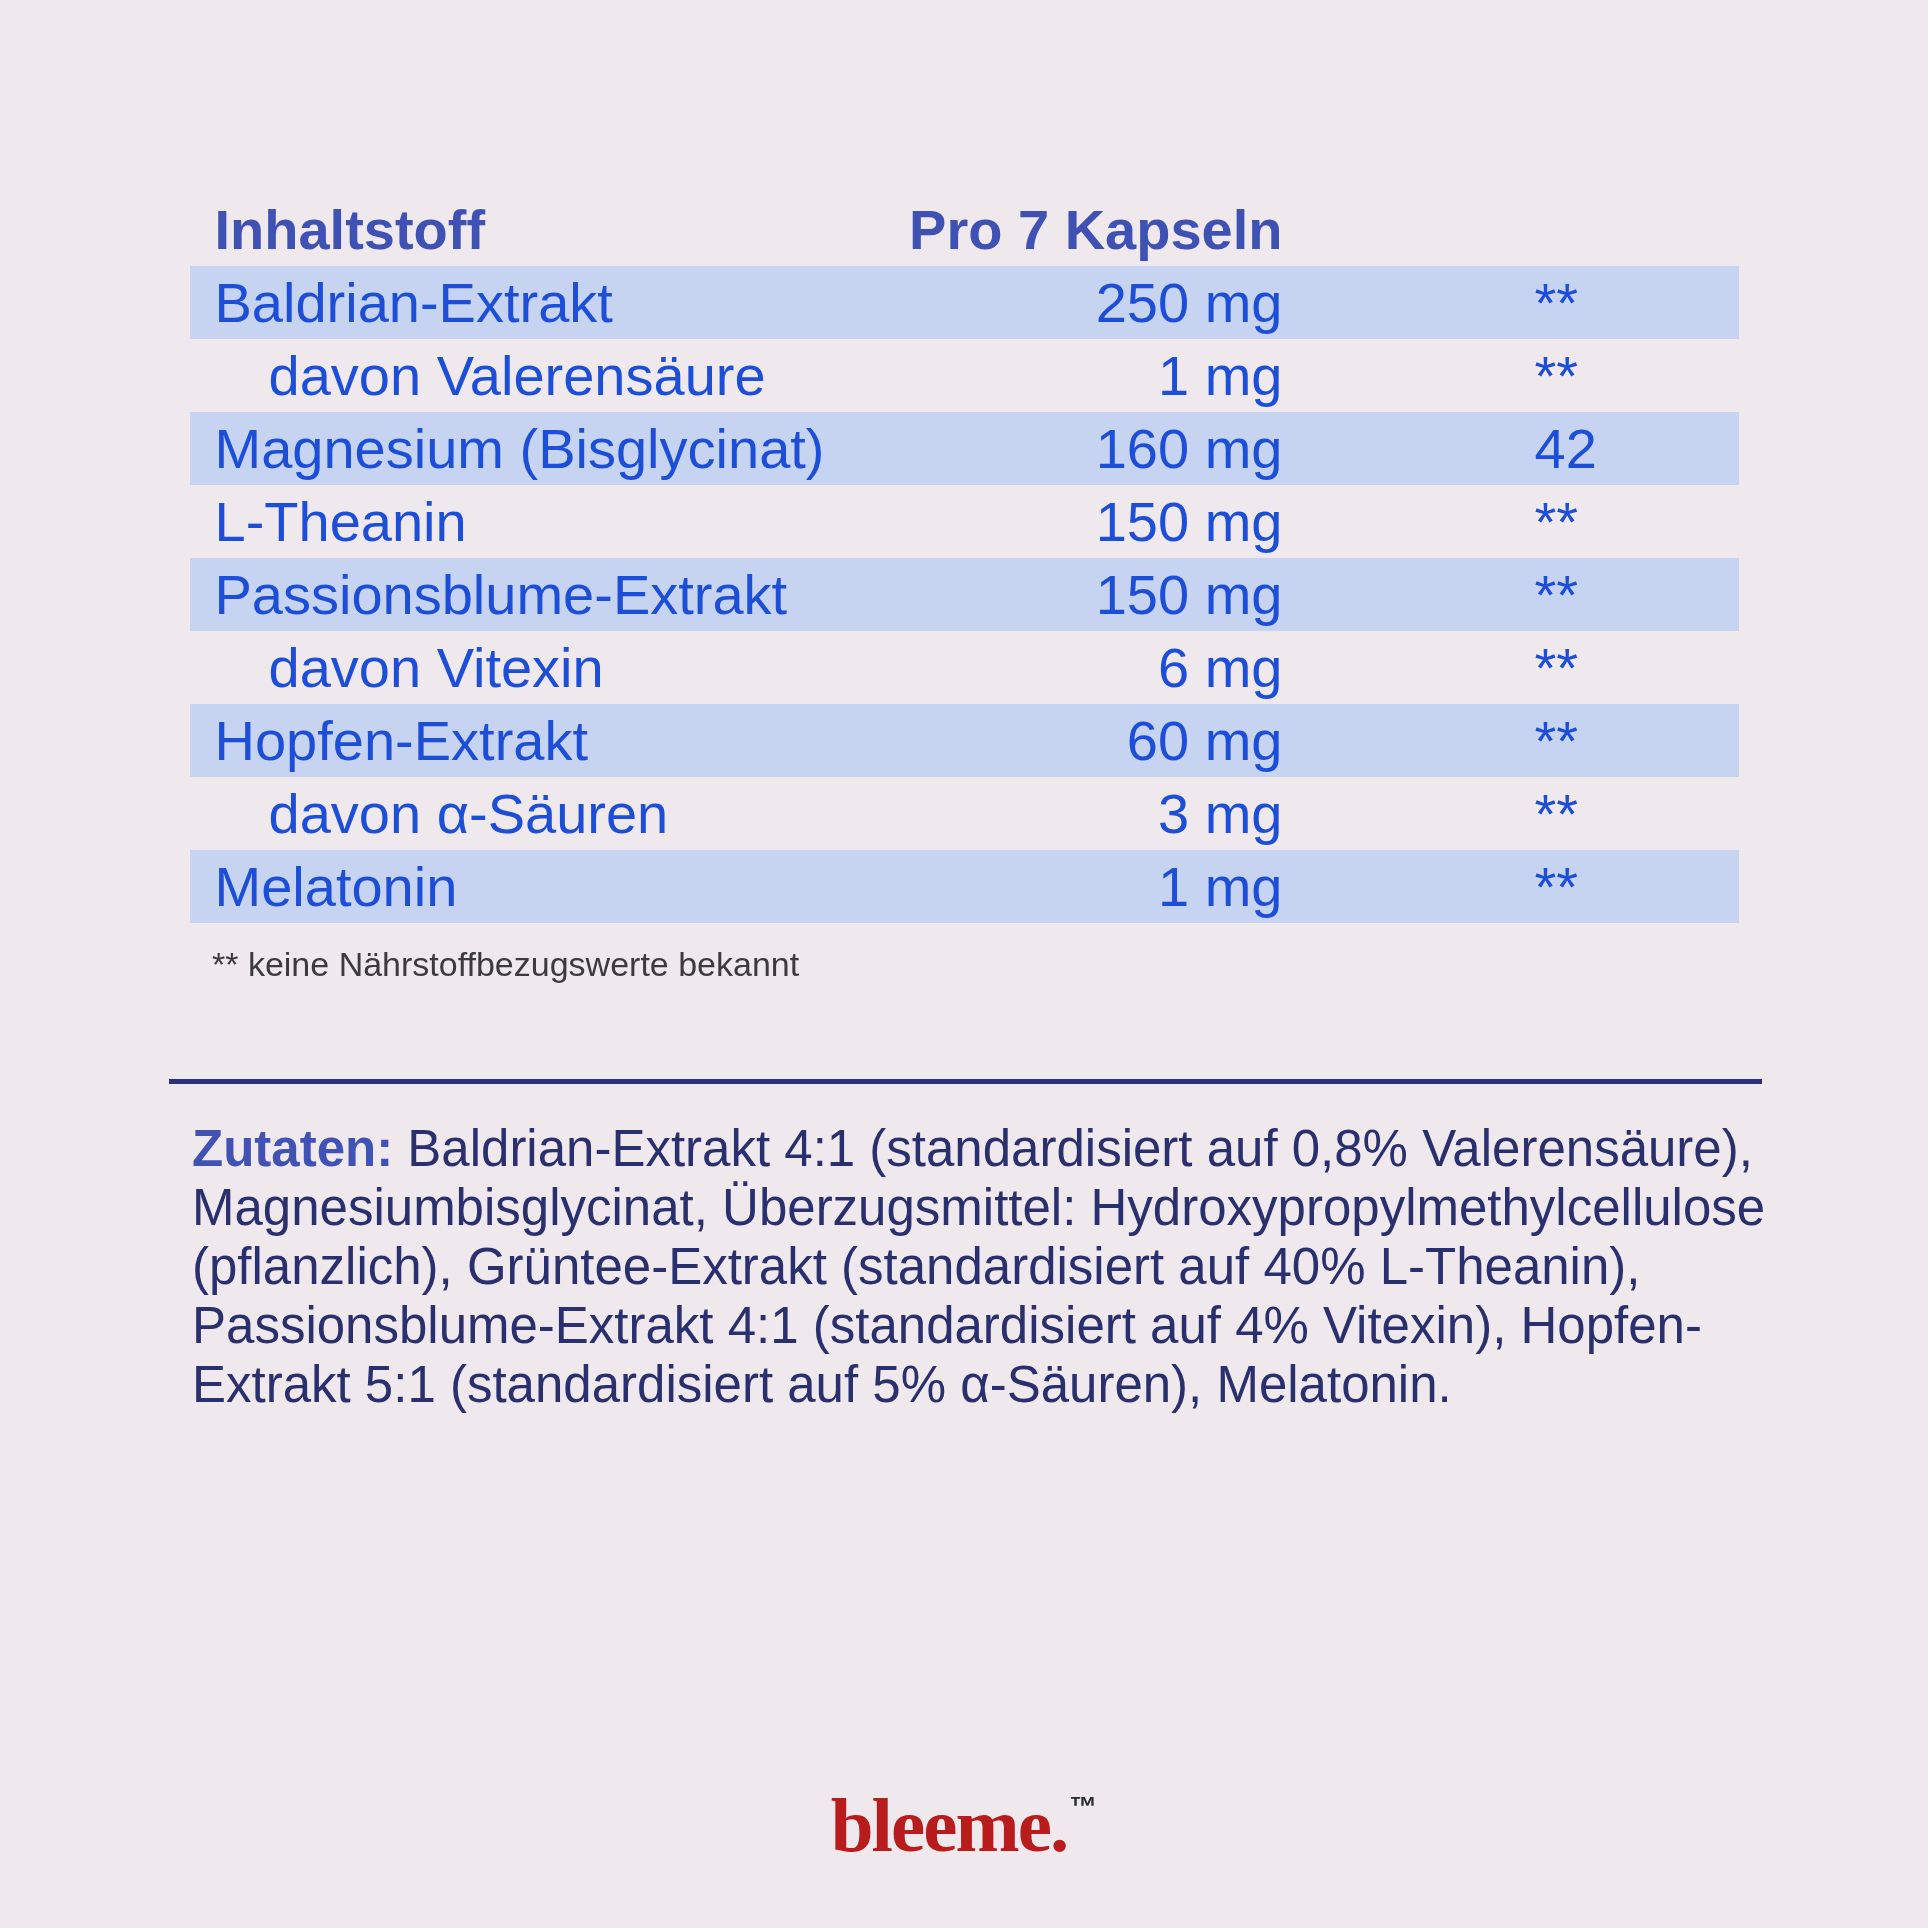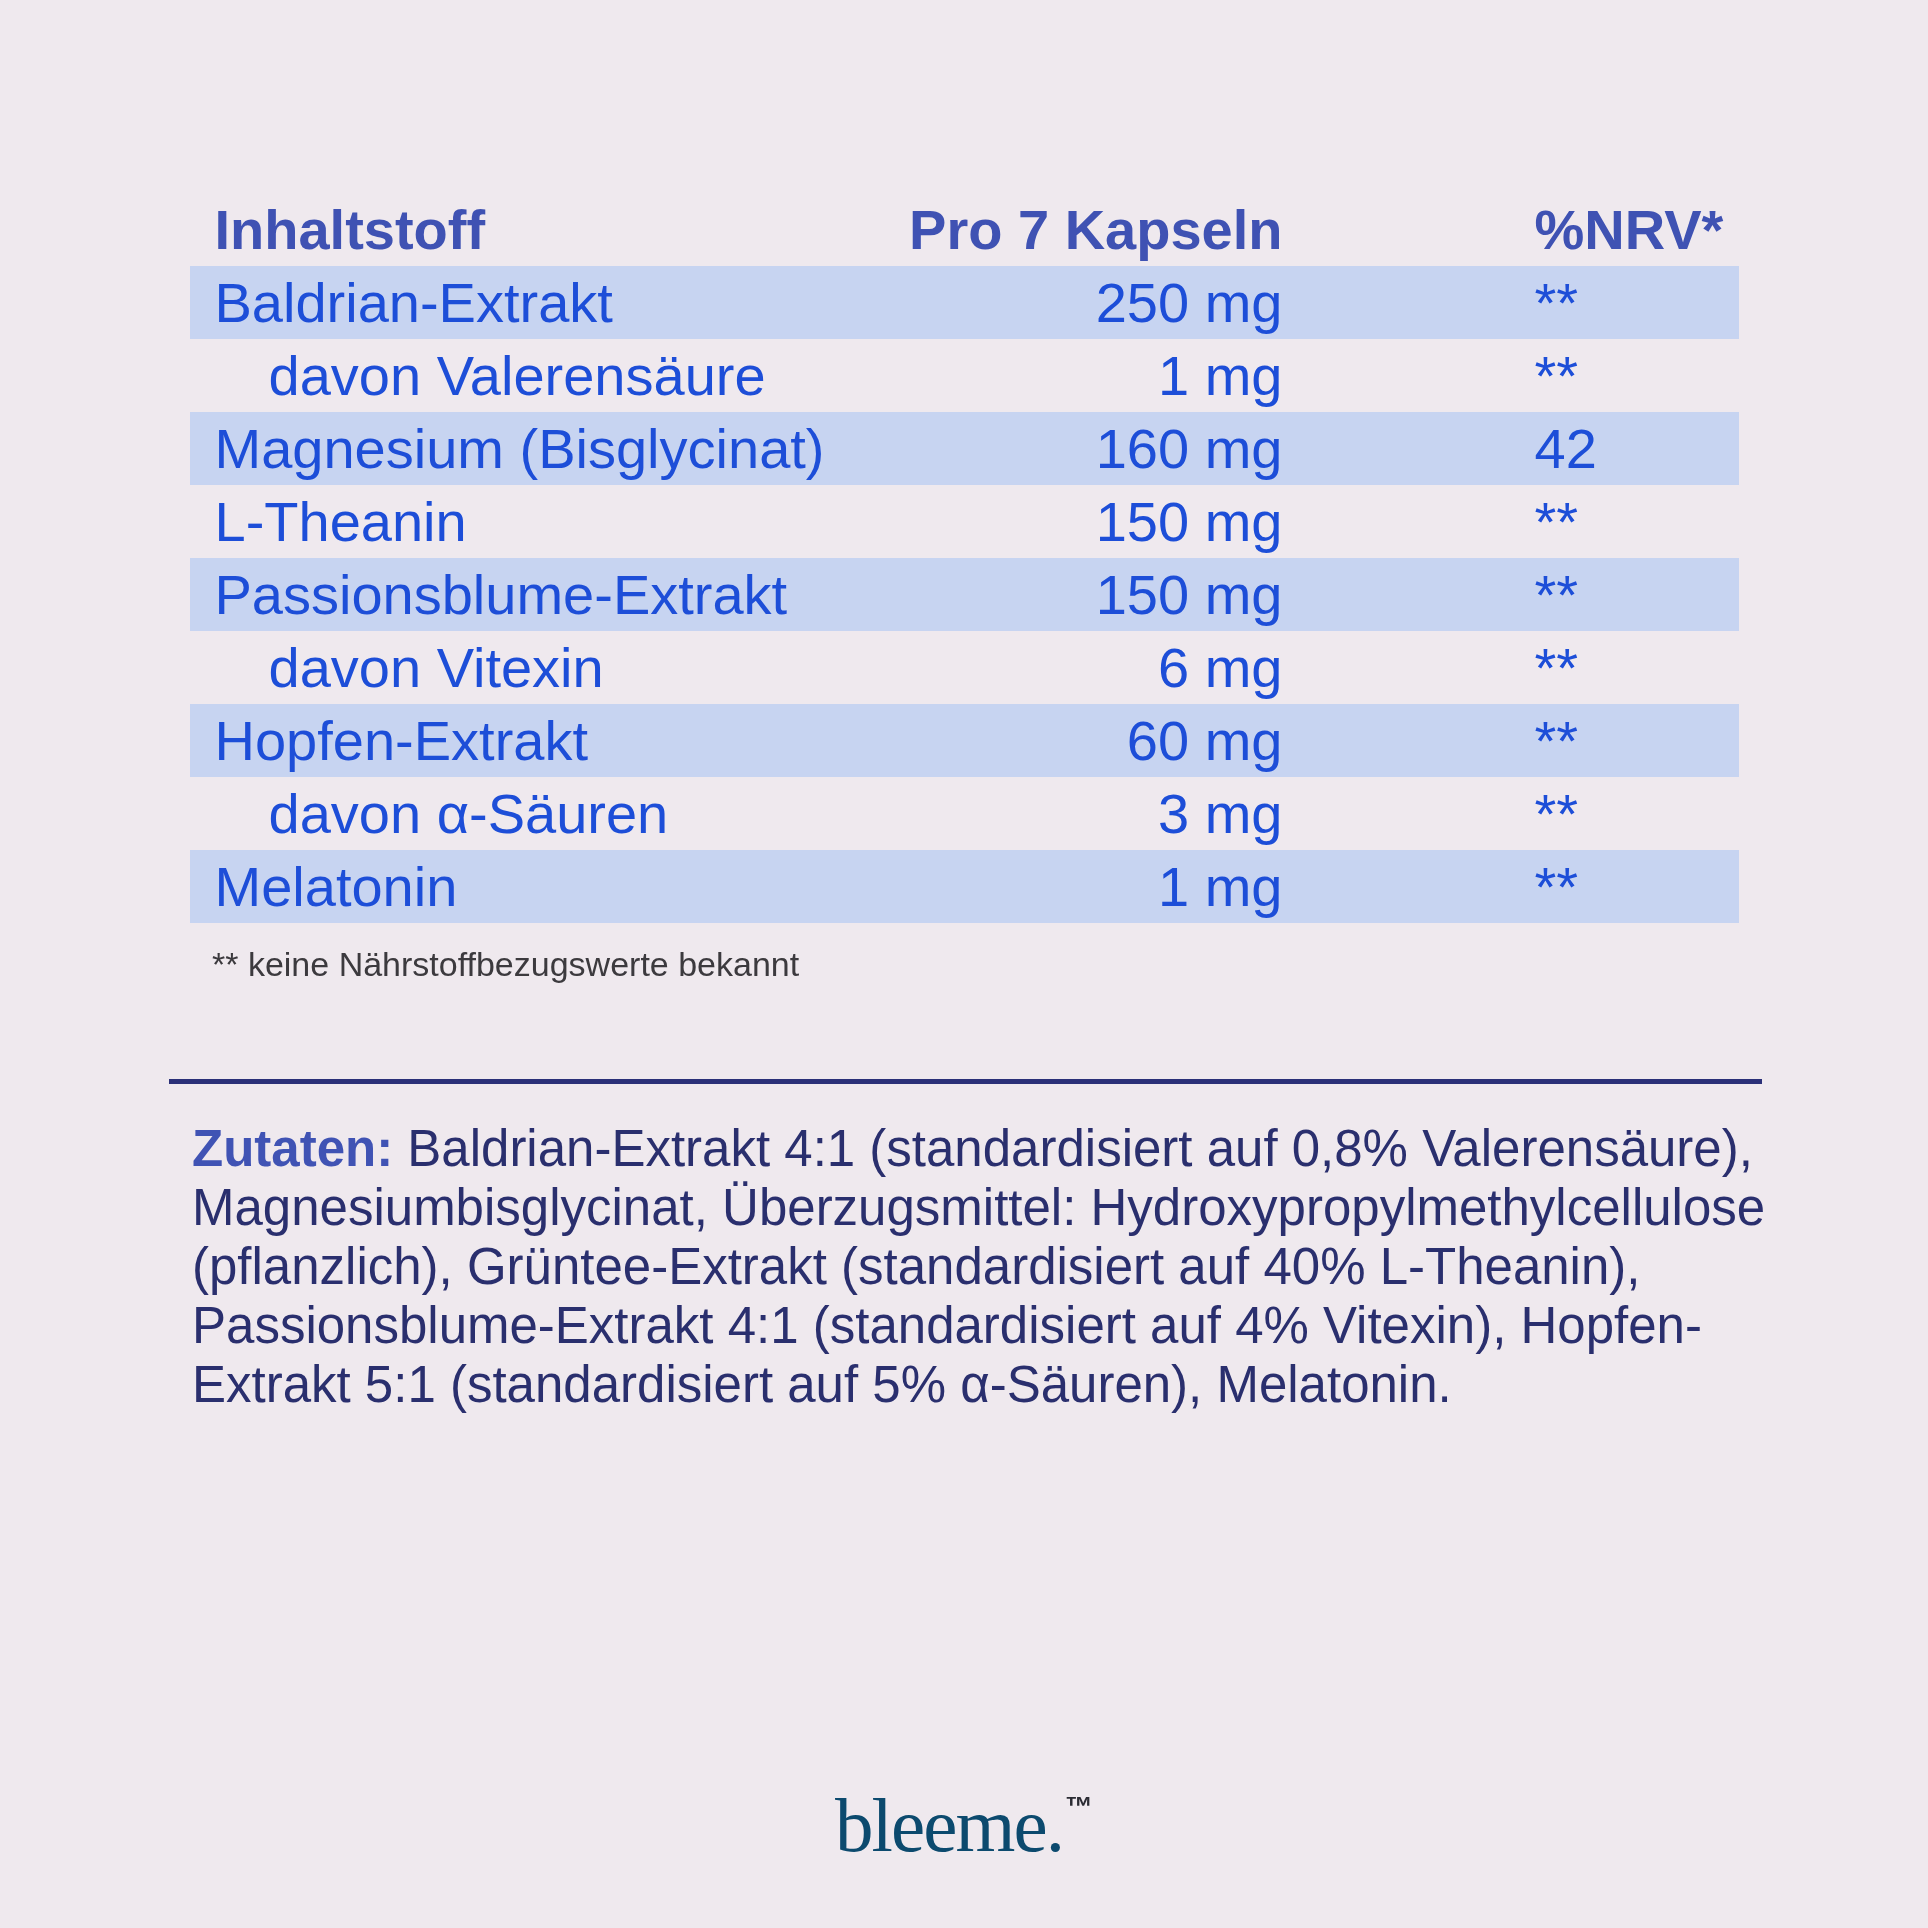--- a/index.html
+++ b/index.html
@@ -95,45 +95,44 @@
     position: absolute;
     left: 0;
     top: 1787px;
     width: 1928px;
     display: flex;
     justify-content: center;
     align-items: flex-start;
   }
   .logo {
     font-family: "Liberation Serif", serif;
-    font-weight: 400;
+    font-weight: 700;
     font-size: 77px;
     line-height: 1;
     letter-spacing: -1.9px;
-    color: #0c4a6e;
+    color: #b91c1c;
   }
   .tm {
     font-size: 28px;
     line-height: 1;
     margin-top: 5.6px;
     margin-left: 1.9px;
     color: #2B2B33;
     font-weight: 700;
   }
 </style>
 </head>
 <body>
 
 <div class="canvas">
 
   <div class="ntable">
     <div class="thead">
       <div class="c1">Inhaltstoff</div>
       <div class="c2">Pro 7 Kapseln</div>
-      <div class="c3">%NRV*</div>
     </div>
     <div class="tbody">
       <div class="trow">
         <div class="c1">Baldrian-Extrakt</div>
         <div class="c2">250 mg</div>
         <div class="c3">**</div>
       </div>
       <div class="trow sub">
         <div class="c1">davon Valerensäure</div>
         <div class="c2">1 mg</div>

